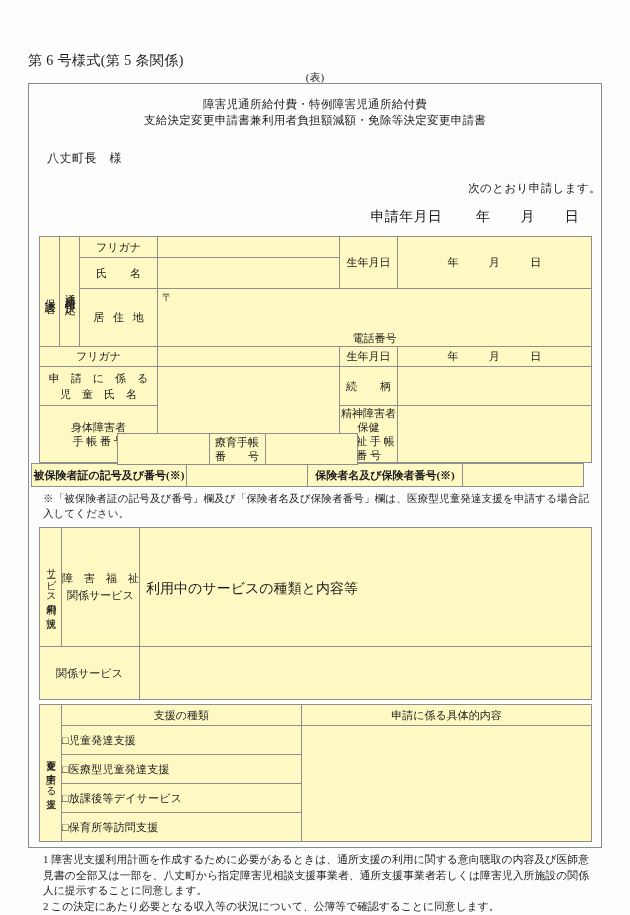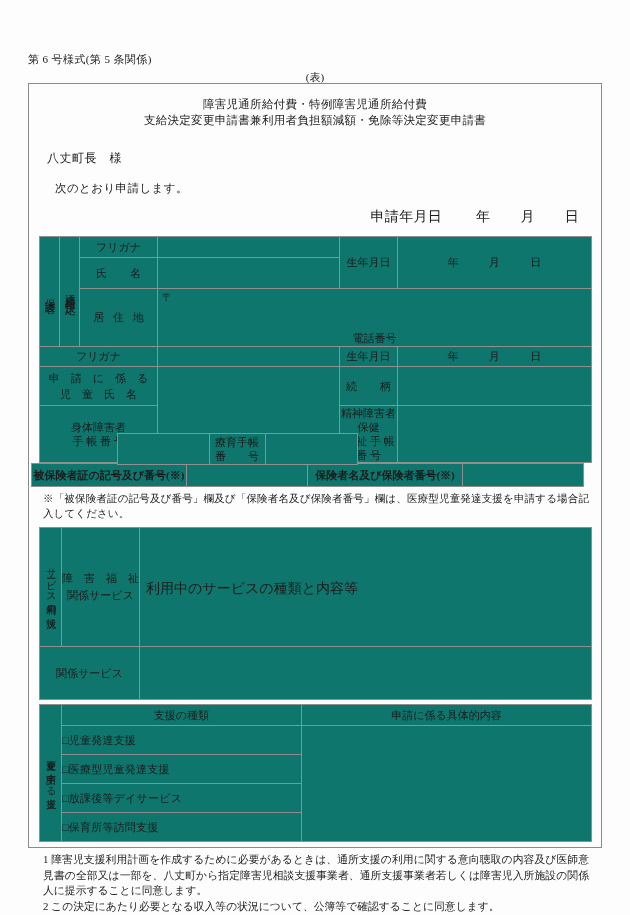--- a/index.html
+++ b/index.html
@@ -20,21 +20,21 @@
     height: 915px;
     position: relative;
     background: #fdfdfd;
     box-sizing: border-box;
   }
 
   .form-no {
     position: absolute;
     left: 28px;
     top: 52px;
-    font-size: 11px;
+    font-size: 14px;
     letter-spacing: .4px;
     white-space: nowrap;
   }
   .omote {
     position: absolute;
     left: 0;
     top: 70px;
     width: 630px;
     text-align: center;
     font-size: 11px;
@@ -60,20 +60,21 @@
   }
   .addressee {
     margin: 22px 0 0 18px;
     font-size: 12px;
     letter-spacing: .5px;
   }
   .lead {
     margin: 14px 0 0 26px;
     font-size: 11.5px;
     letter-spacing: .4px;
+    text-align: right;
   }
   .appdate {
     margin-top: 12px;
     margin-right: 22px;
     text-align: right;
     font-size: 14px;
     letter-spacing: .3px;
   }
   .appdate .sp1 { display:inline-block; width: 34px; }
   .appdate .sp2 { display:inline-block; width: 30px; }
@@ -81,21 +82,21 @@
 
   table.grid {
     border-collapse: collapse;
     table-layout: fixed;
     font-size: 11px;
   }
   table.grid td {
     border: 0.9px solid #8f8f8f;
     padding: 0;
     vertical-align: middle;
-    background: #0f766e;
+    background: #fef9c3;
   }
   .c { text-align: center; }
 
   
   .spread {
     display: inline-block;
     letter-spacing: 6px;
     text-indent: 6px;
   }
   .spread2 {

